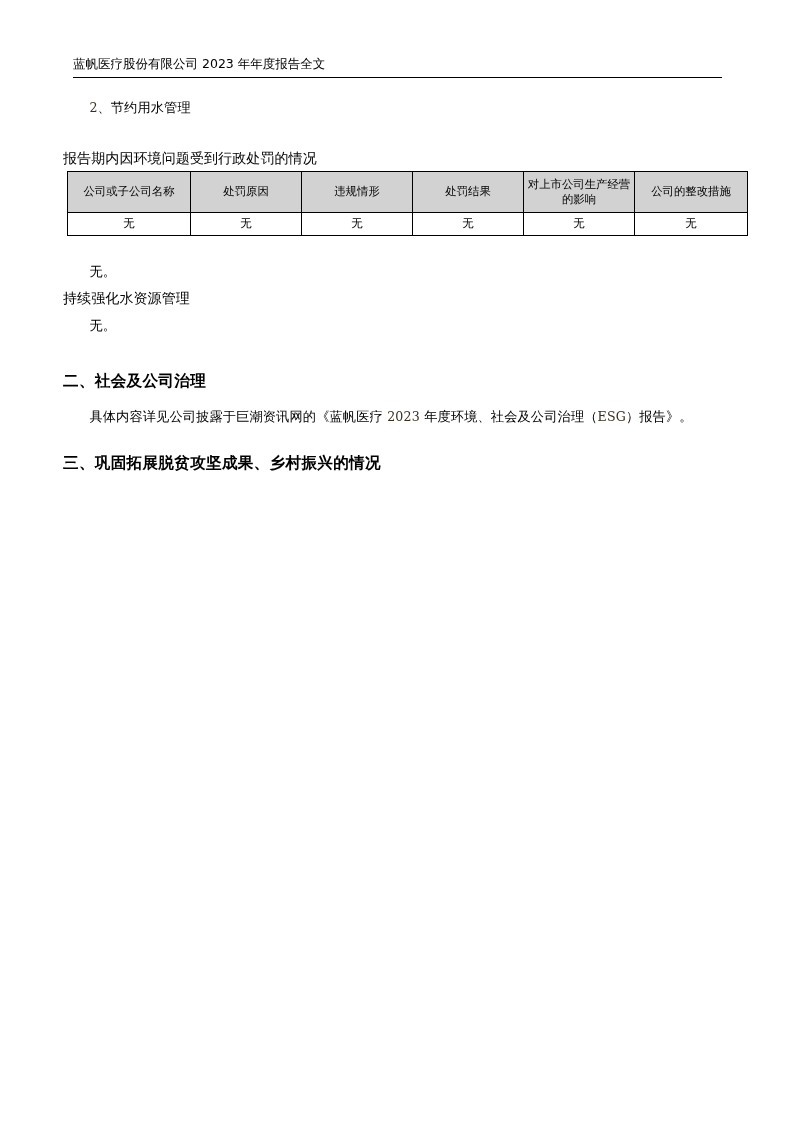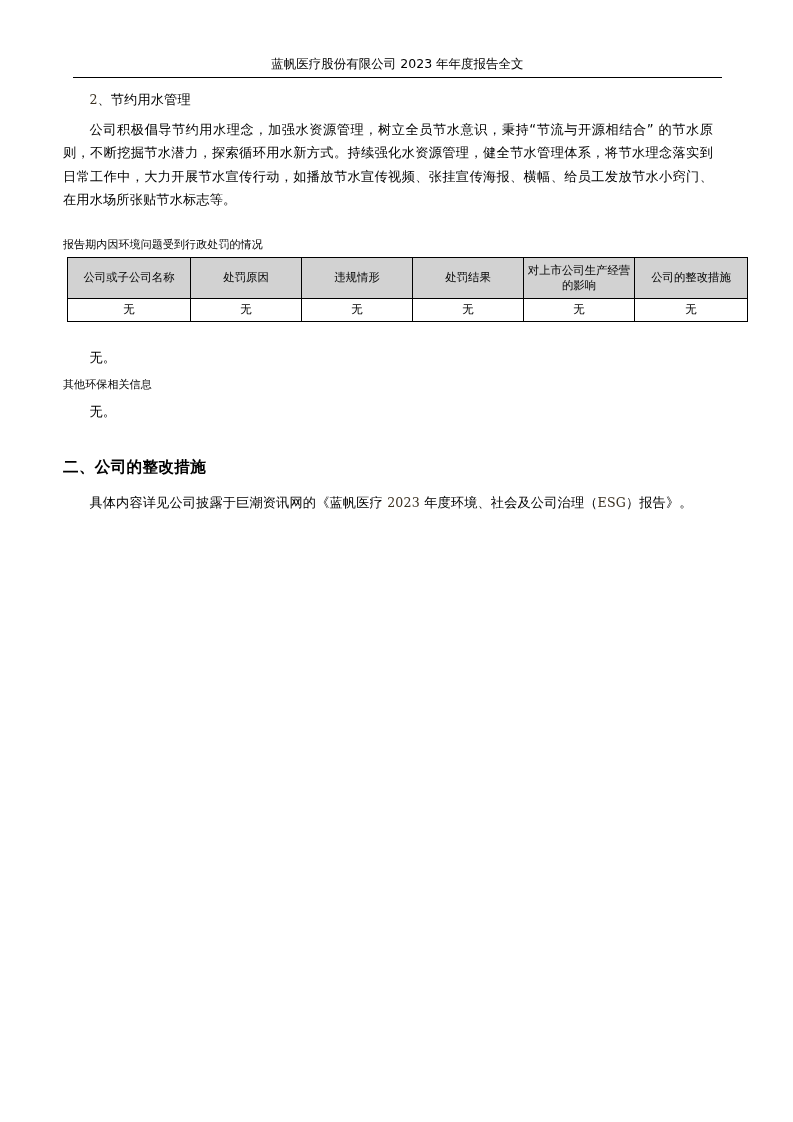--- a/index.html
+++ b/index.html
@@ -24,38 +24,38 @@
   }
 
   
   .header-area {
     position: absolute;
     left: 73px;
     top: 55px;
     width: 649px;
   }
   .header-text {
-    text-align: center;
+    text-align: left;
     font-size: 12.5px;
     line-height: 18px;
     color: #000;
     white-space: nowrap;
     font-family: "DejaVu Sans", "Liberation Sans", sans-serif;
   }
   .header-rule {
     margin-top: 4px;
     border-bottom: 1.4px solid #000;
     width: 100%;
   }
 
   
   .content {
     position: absolute;
     left: 63px;
-    top: 88px;
+    top: 96px;
     width: 650px;
   }
 
   p.body {
     margin: 0 0 0 0;
     font-size: 13.2px;
     line-height: 23.5px;
     text-align: justify;
     text-justify: inter-ideograph;
     letter-spacing: 0.15px;
@@ -84,21 +84,21 @@
     margin: 0;
     font-size: 15.6px;
     line-height: 26px;
     font-weight: bold;
     letter-spacing: 0.3px;
     font-family: "DejaVu Sans", "Liberation Sans", sans-serif;
   }
 
   .small-label {
     margin: 0;
-    font-size: 11px;
+    font-size: 14px;
     line-height: 19px;
     letter-spacing: 0.1px;
   }
 
   
   table.pen-table {
     border-collapse: collapse;
     width: 650px;
     table-layout: fixed;
     margin: 3px 0 12px 4px;
@@ -134,21 +134,20 @@
     <div class="header-text">蓝帆医疗股份有限公司 2023 年年度报告全文</div>
     <div class="header-rule"></div>
   </div>
 
   <div class="content">
 
     <p class="body indent"><span class="num">2</span><span>、节约用水管理</span></p>
 
     <div class="gap-s"></div>
 
-    <p class="body indent">公司积极倡导节约用水理念，加强水资源管理，树立全员节水意识，秉持“节流与开源相结合” 的节水原则，不断挖掘节水潜力，探索循环用水新方式。持续强化水资源管理，健全节水管理体系，将节水理念落实到日常工作中，大力开展节水宣传行动，如播放节水宣传视频、张挂宣传海报、横幅、给员工发放节水小窍门、在用水场所张贴节水标志等。</p>
 
     <div class="gap-s"></div>
 
 
     <div class="gap-s"></div>
 
 
     <div class="gap-m"></div>
 
     <p class="small-label">报告期内因环境问题受到行政处罚的情况</p>
@@ -178,34 +177,35 @@
 
     <div class="gap-s"></div>
 
 
     <div class="gap-s"></div>
 
     <p class="body indent">无。</p>
 
     <div class="gap-s"></div>
 
-    <p class="small-label">其他环保相关信息</p>
+    <p class="small-label">持续强化水资源管理</p>
 
     <div class="gap-s"></div>
 
     <p class="body indent">无。</p>
 
     <div class="gap-xl"></div>
 
-    <h2 class="section">二、公司的整改措施</h2>
+    <h2 class="section">二、社会及公司治理</h2>
 
     <div class="gap-m"></div>
 
     <p class="body indent"><span>具体内容详见公司披露于巨潮资讯网的《蓝帆医疗 </span><span class="serif-lat">2023</span><span> 年度环境、社会及公司治理（</span><span class="serif-lat">ESG</span><span>）报告》。</span></p>
 
     <div class="gap-l"></div>
 
+    <h2 class="section">三、巩固拓展脱贫攻坚成果、乡村振兴的情况</h2>
 
     <div class="gap-m"></div>
 
 
   </div>
 </div>
 
 </body></html>

